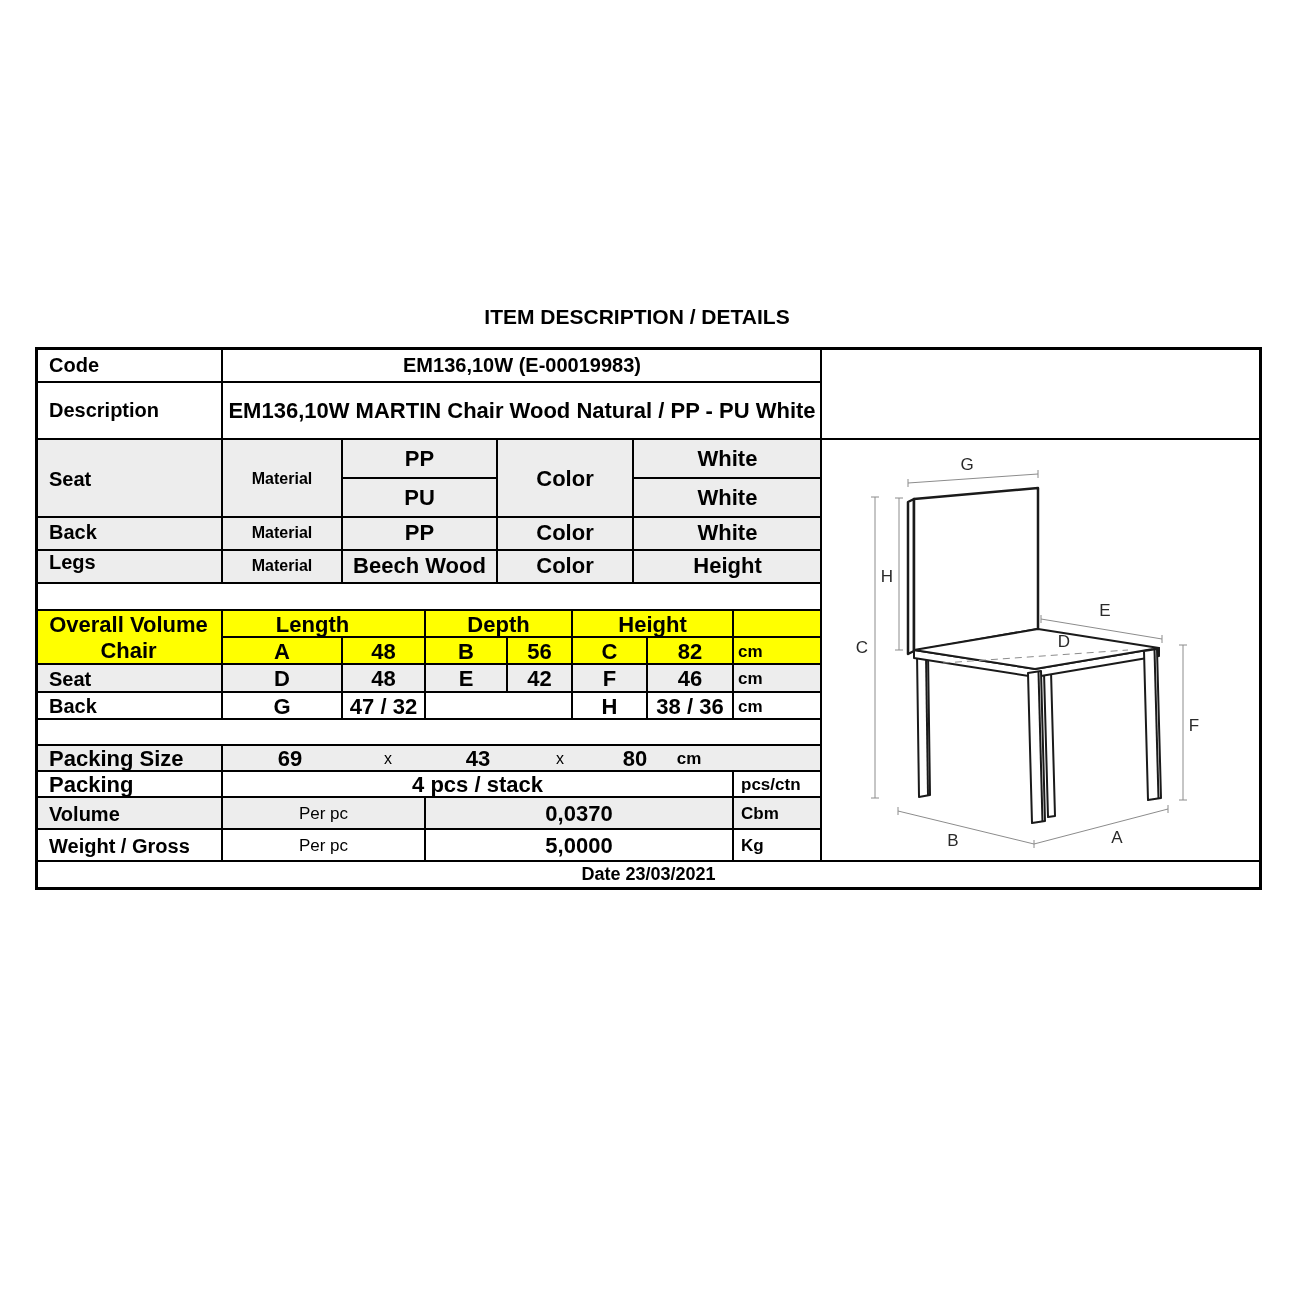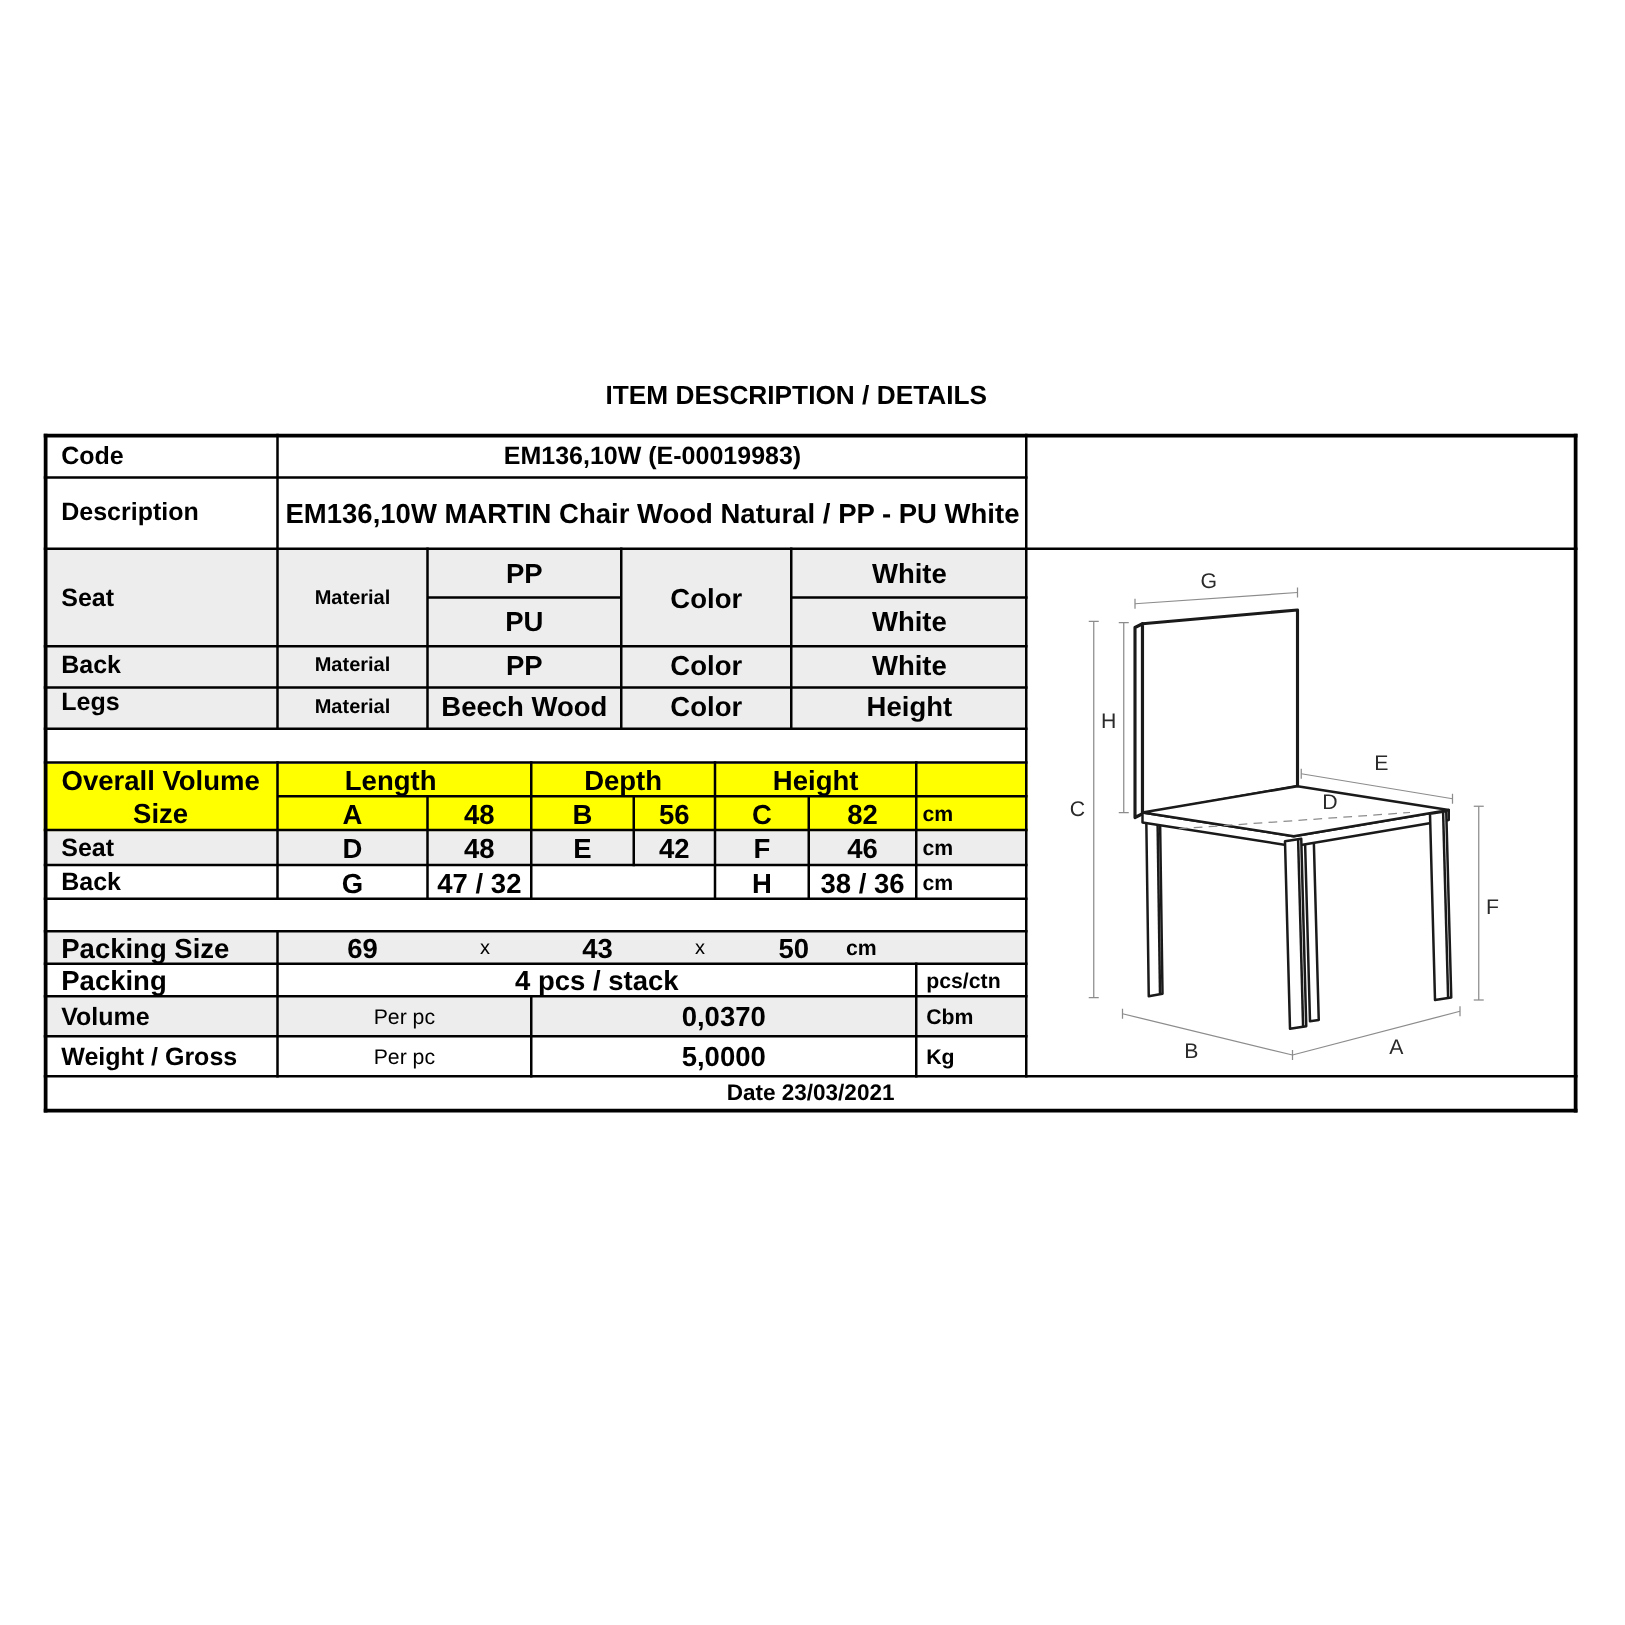--- a/index.html
+++ b/index.html
@@ -87,21 +87,21 @@
   <div class="t c f19" style="left:633px;top:516px;width:189px;height:33px">White</div>
 
   <div class="t l b f20" style="left:42px;top:549px;width:178px;height:27px">Legs</div>
   <div class="t c b f16" style="left:222px;top:549px;width:120px;height:33px">Material</div>
   <div class="t c f19" style="left:342px;top:549px;width:155px;height:33px">Beech Wood</div>
   <div class="t c b f19" style="left:497px;top:549px;width:136px;height:33px">Color</div>
   <div class="t c f19" style="left:633px;top:549px;width:189px;height:33px">Height</div>
 
   <div class="t c b f19 col" style="left:35px;top:611px;width:187px;height:54px">
     <span>Overall Volume</span>
-    <span>Size</span>
+    <span>Chair</span>
   </div>
   <div class="t c b f19" style="left:222px;top:611px;width:181px;height:27px">Length</div>
   <div class="t c b f19" style="left:425px;top:611px;width:147px;height:27px">Depth</div>
   <div class="t c b f19" style="left:572px;top:611px;width:161px;height:27px">Height</div>
 
   <div class="t c b f19" style="left:222px;top:638px;width:120px;height:27px">A</div>
   <div class="t c f19" style="left:342px;top:638px;width:83px;height:27px">48</div>
   <div class="t c b f19" style="left:425px;top:638px;width:82px;height:27px">B</div>
   <div class="t c f19" style="left:507px;top:638px;width:65px;height:27px">56</div>
   <div class="t c b f19" style="left:572px;top:638px;width:75px;height:27px">C</div>
@@ -122,21 +122,21 @@
   <div class="t c f19" style="left:342px;top:693px;width:83px;height:27px">47 / 32</div>
   <div class="t c b f19" style="left:572px;top:693px;width:75px;height:27px">H</div>
   <div class="t c f19" style="left:647px;top:693px;width:86px;height:27px">38 / 36</div>
   <div class="t lu b f15" style="left:733px;top:693px;width:89px;height:27px">cm</div>
 
   <div class="t l b f19" style="left:42px;top:746px;width:178px;height:26px">Packing Size</div>
   <div class="t c f19" style="left:252px;top:746px;width:76px;height:26px">69</div>
   <div class="t c f16" style="left:368px;top:746px;width:40px;height:26px">x</div>
   <div class="t c f19" style="left:440px;top:746px;width:76px;height:26px">43</div>
   <div class="t c f16" style="left:540px;top:746px;width:40px;height:26px">x</div>
-  <div class="t c f19" style="left:599px;top:746px;width:72px;height:26px">50</div>
+  <div class="t c f19" style="left:599px;top:746px;width:72px;height:26px">80</div>
   <div class="t c b f15" style="left:666px;top:746px;width:46px;height:26px">cm</div>
 
   <div class="t l b f19" style="left:42px;top:772px;width:178px;height:26px">Packing</div>
   <div class="t c f19" style="left:222px;top:772px;width:511px;height:26px">4 pcs / stack</div>
   <div class="t lu b f15" style="left:736px;top:772px;width:86px;height:26px">pcs/ctn</div>
 
   <div class="t l b f20" style="left:42px;top:798px;width:178px;height:32px">Volume</div>
   <div class="t c f15" style="left:222px;top:798px;width:203px;height:32px">Per pc</div>
   <div class="t c f19" style="left:425px;top:798px;width:308px;height:32px">0,0370</div>
   <div class="t lu b f15" style="left:736px;top:798px;width:86px;height:32px">Cbm</div>

